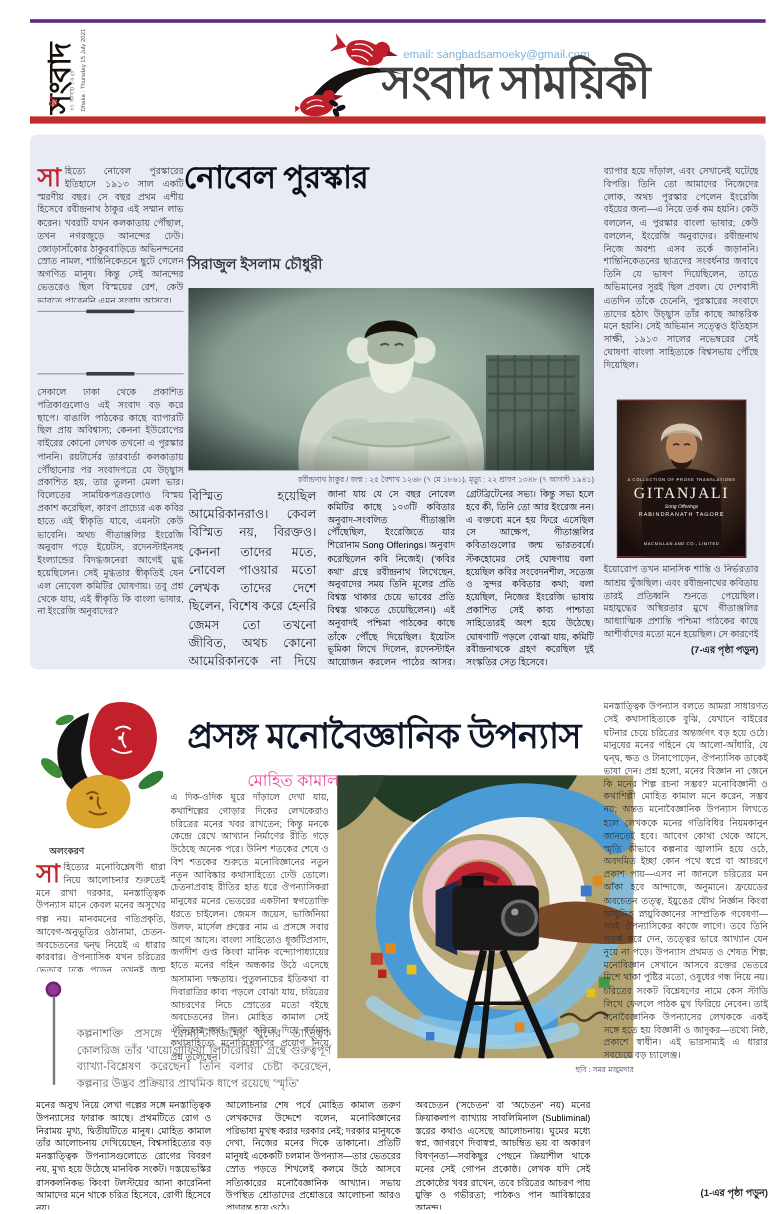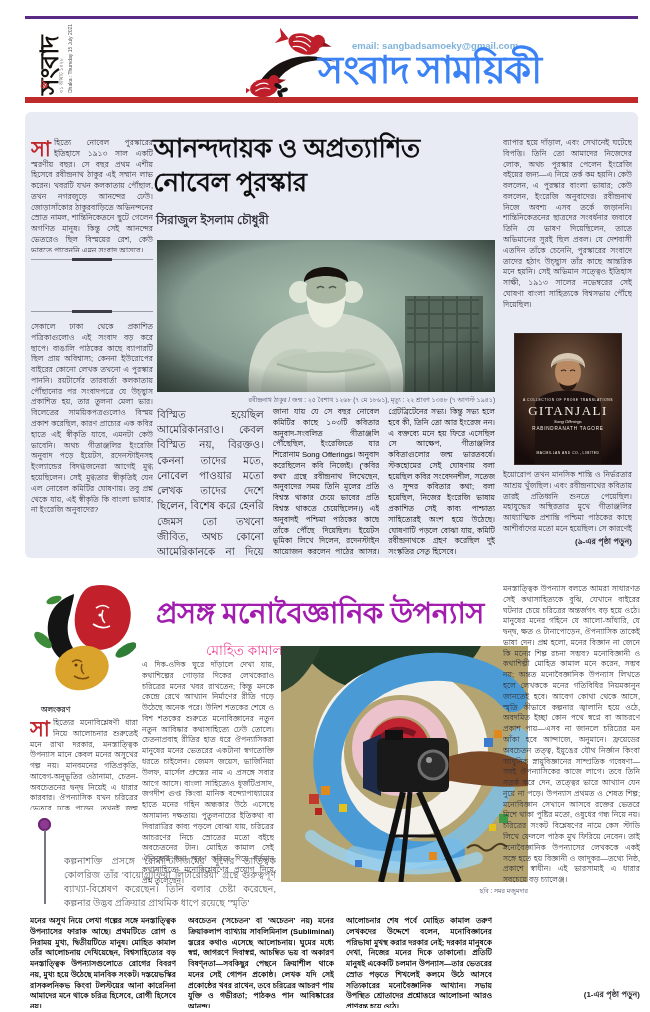--- a/index.html
+++ b/index.html
@@ -7,22 +7,22 @@
         overflow:hidden;font-family:"Liberation Sans",sans-serif;-webkit-font-smoothing:antialiased;}
   .abs{position:absolute;}
   
   .topline{left:25px;top:16px;width:613px;height:3px;background:#5b2a85;}
   .vbrand{left:30px;top:95px;width:72px;transform:rotate(-90deg);transform-origin:0 0;
           font-size:25px;font-weight:900;color:#16110d;letter-spacing:-1px;white-space:nowrap;}
   .vmeta{left:57px;top:93px;width:70px;transform:rotate(-90deg);transform-origin:0 0;
          font-size:5px;color:#555;line-height:1.7;white-space:nowrap;}
   .pageno{left:40px;top:74px;font-size:13px;font-weight:700;color:#c0272d;}
   .birdlogo{left:246px;top:26px;width:96px;height:88px;}
-  .email{left:352px;top:40px;width:260px;font-size:9.5px;color:#7fb2d9;font-weight:700;}
-  .brand{left:318px;top:50px;width:322px;font-size:38px;font-weight:900;color:#3b82f6;
+  .email{left:336px;top:40px;width:260px;font-size:9.5px;color:#7fb2d9;font-weight:400;}
+  .brand{left:318px;top:50px;width:322px;font-size:38px;font-weight:900;color:#404040;
          letter-spacing:-1px;line-height:1.1;font-family:"Liberation Serif",serif;}
   .redbar{left:25px;top:97px;width:613px;height:6px;background:#bf2a2a;}
   
   .panel1{left:25px;top:112px;width:613px;height:446px;background:#e9ebf4;border-radius:6px;}
   .col{position:absolute;overflow:hidden;text-align:justify;color:#31313a;}
   .s{font-size:7.6px;line-height:1.42;}
   .lead{font-size:10.3px;line-height:1.48;font-weight:500;color:#1d1d24;}
   .rule{position:absolute;height:3px;}
   .rule:before{content:"";position:absolute;left:0;right:0;top:1px;border-top:1px solid #9a9aa8;}
   .rule:after{content:"";position:absolute;left:50%;margin-left:-20px;top:0;width:40px;height:3px;background:#3c3c46;}
@@ -37,31 +37,31 @@
   .cont{position:absolute;font-size:8px;font-weight:800;color:#1c1c22;text-align:right;}
   
   .book{position:absolute;background:#ef4444;overflow:hidden;box-shadow:0 0 0 1px #3a2a2a;}
   .book .bt{position:absolute;width:100%;text-align:center;color:#f3ede2;}
   .bover{top:49%;font-size:3.4px;letter-spacing:.6px;color:#cfc4b2;}
   .btitle{top:53%;font-size:13px;font-family:"Liberation Serif",serif;letter-spacing:1.5px;}
   .bsub{top:65%;font-size:4.2px;font-style:italic;color:#d9b04a;}
   .bauth{top:71%;font-size:4.6px;letter-spacing:.8px;color:#e0d6c4;}
   .bfoot{top:90%;font-size:3.4px;letter-spacing:.5px;color:#bfb39e;}
   
-  .h2a{position:absolute;font-size:29px;font-weight:800;color:#a21caf;text-align:center;letter-spacing:-.5px;}
+  .h2a{position:absolute;font-size:29px;font-weight:800;color:#0f172a;text-align:center;letter-spacing:-.5px;}
   .byline2{position:absolute;font-size:13.5px;font-weight:500;color:#ec4899;}
   .illocredit{position:absolute;font-size:7.5px;font-weight:700;color:#3a3a40;}
   .dropcap{float:left;font-size:21px;line-height:.95;color:#c0272d;font-weight:800;margin:1px 3px 0 0;}
   .pq{position:absolute;overflow:hidden;}
   .pqtext{margin-left:34px;font-size:9.3px;line-height:1.5;color:#5a5a60;text-align:justify;margin-top:41px;}
   .pin{position:absolute;left:8px;top:4px;width:13px;height:13px;border-radius:50%;
        background:#8e3a93;box-shadow:inset 0 0 0 2px #6d2573;}
   .pinstem{position:absolute;left:14px;top:16px;width:1.5px;height:74px;background:#77777d;}
   .bcols{position:absolute;display:flex;gap:12px;overflow:hidden;}
-  .bcols>div{flex:1;overflow:hidden;text-align:justify;font-weight:bold;}
+  .bcols>div{flex:1;overflow:hidden;text-align:justify;}
 </style>
 </head>
 <body>
 
 <div class="page">
 
   <div class="abs topline"></div>
   <div class="abs vbrand">সংবাদ</div>
   <div class="abs vmeta">
     <div>৩১ আষাঢ় ১৪২৮</div>
@@ -99,21 +99,20 @@
     <div class="col s" style="left:6px;top:26px;width:122px;height:114px;">
       <span class="dropcap">সা</span><span>হিত্যে নোবেল পুরস্কারের ইতিহাসে ১৯১৩ সাল একটি স্মরণীয় বছর। সে বছর প্রথম এশীয় হিসেবে রবীন্দ্রনাথ ঠাকুর এই সম্মান লাভ করেন। খবরটি যখন কলকাতায় পৌঁছাল, তখন নগরজুড়ে আনন্দের ঢেউ। জোড়াসাঁকোর ঠাকুরবাড়িতে অভিনন্দনের স্রোত নামল, শান্তিনিকেতনে ছুটে গেলেন অগণিত মানুষ। কিন্তু সেই আনন্দের ভেতরেও ছিল বিস্ময়ের রেশ, কেউ ভাবতে পারেননি এমন সংবাদ আসবে।</span>
     </div>
 
     <div class="rule" style="left:6px;top:146px;width:122px;"></div>
     <div class="rule" style="left:6px;top:198px;width:122px;"></div>
 
     <div class="col s" style="left:6px;top:210px;width:122px;height:230px;">সেকালে ঢাকা থেকে প্রকাশিত পত্রিকাগুলোও এই সংবাদ বড় করে ছাপে। বাঙালি পাঠকের কাছে ব্যাপারটি ছিল প্রায় অবিশ্বাস্য; কেননা ইউরোপের বাইরের কোনো লেখক তখনো এ পুরস্কার পাননি। রয়টার্সের তারবার্তা কলকাতায় পৌঁছানোর পর সংবাদপত্রে যে উচ্ছ্বাস প্রকাশিত হয়, তার তুলনা মেলা ভার। বিলেতের সাময়িকপত্রগুলোও বিস্ময় প্রকাশ করেছিল, কারণ প্রাচ্যের এক কবির হাতে এই স্বীকৃতি যাবে, এমনটা কেউ ভাবেনি। অথচ গীতাঞ্জলির ইংরেজি অনুবাদ পড়ে ইয়েটস, রদেনস্টাইনসহ ইংল্যান্ডের বিদগ্ধজনেরা আগেই মুগ্ধ হয়েছিলেন। সেই মুগ্ধতার স্বীকৃতিই যেন এল নোবেল কমিটির ঘোষণায়। তবু প্রশ্ন থেকে যায়, এই স্বীকৃতি কি বাংলা ভাষার, না ইংরেজি অনুবাদের?</div>
 
     <div class="h1a" style="left:128px;top:20px;width:375px;">
-      <span>আনন্দদায়ক ও অপ্রত্যাশিত</span>
       <span>নোবেল পুরস্কার</span>
     </div>
     <div class="byline" style="left:131px;top:99px;text-align:right;">সিরাজুল ইসলাম চৌধুরী</div>
 
     <div class="photoframe" style="left:132px;top:128px;width:338px;height:152px;">
       <svg width="338" height="152" viewBox="0 0 338 152">
         <defs>
           <radialGradient id="gbg" cx="50%" cy="45%" r="75%">
             <stop offset="0%" stop-color="#a9c0af"></stop>
               <stop offset="70%" stop-color="#7e948a"></stop>
@@ -169,21 +168,21 @@
         <path d="M46,37 q3,-2 5,0 M55,37 q3,-2 5,0" stroke="#3a251a" stroke-width="1.2" fill="none"></path>
       </svg>
       <div class="bt bover">A COLLECTION OF PROSE TRANSLATIONS</div>
       <div class="bt btitle">GITANJALI</div>
       <div class="bt bsub">Song Offerings</div>
       <div class="bt bauth">RABINDRANATH TAGORE</div>
       <div class="bt bfoot">MACMILLAN AND CO., LIMITED</div>
     </div>
 
     <div class="col s" style="left:478px;top:358px;width:129px;height:62px;">ইয়োরোপ তখন মানসিক শান্তি ও নির্ভরতার আশ্রয় খুঁজছিল। এবং রবীন্দ্রনাথের কবিতায় তারই প্রতিধ্বনি শুনতে পেয়েছিল। মহাযুদ্ধের অস্থিরতার মুখে গীতাঞ্জলির আধ্যাত্মিক প্রশান্তি পশ্চিমা পাঠকের কাছে আশীর্বাদের মতো মনে হয়েছিল। সে কারণেই হয়তো এই পুরস্কার ছিল যেমন আনন্দদায়ক, তেমনি অপ্রত্যাশিত। ইয়োরোপের কাছে রবীন্দ্রনাথ হয়ে উঠেছিলেন প্রাচ্যের ঋষি-কবি, আর আমাদের কাছে বিশ্বজয়ী বাঙালি।</div>
-    <div class="cont" style="left:478px;top:423px;width:129px;">(৯-এর পৃষ্ঠা পড়ুন)</div>
+    <div class="cont" style="left:478px;top:423px;width:129px;">(7-এর পৃষ্ঠা পড়ুন)</div>
   </div>
 
   <svg class="abs" style="left:30px;top:582px;" width="106" height="118" viewBox="0 0 106 118">
     <path d="M44,12 C20,20 12,42 22,66 C30,82 46,86 54,78 C40,68 34,50 40,32 C42,22 44,16 44,12 Z" fill="#141414"></path>
     <path d="M62,4 C92,-2 106,20 99,44 C94,62 76,72 60,66 C47,60 42,44 46,27 C50,13 54,6 62,4 Z" fill="#c2202b"></path>
     <path d="M66,26 q7,-5 13,0 M63,42 q9,6 17,2 M73,28 q-3,8 2,13" stroke="#ffffff" stroke-width="1.6" fill="none"></path>
     <circle cx="70" cy="33" r="1.6" fill="#fff"></circle>
     <ellipse cx="52" cy="86" rx="27" ry="22" fill="#d9a32c" transform="rotate(-14 52 86)"></ellipse>
     <path d="M42,80 q5,-4 10,0 M44,94 q8,5 15,1 M52,82 q-2,6 2,10" stroke="#7a4a10" stroke-width="1.5" fill="none"></path>
     <circle cx="46" cy="83" r="1.5" fill="#5a3408"></circle>
@@ -241,17 +240,17 @@
     <div class="pin"></div>
     <div class="pinstem"></div>
     <div class="pqtext">কল্পনাশক্তি প্রসঙ্গে রোমান্টিসিজমের যুগের তাত্ত্বিক কোলরিজ তাঁর 'বায়োগ্রাফিয়া লিটারেরিয়া' গ্রন্থে গুরুত্বপূর্ণ ব্যাখ্যা-বিশ্লেষণ করেছেন। তিনি বলার চেষ্টা করেছেন, কল্পনার উদ্ভব প্রক্রিয়ার প্রাথমিক ধাপে রয়েছে 'স্মৃতি'</div>
   </div>
 
   <div class="col s" style="left:503px;top:584px;width:137px;height:400px;">মনস্তাত্ত্বিক উপন্যাস বলতে আমরা সাধারণত সেই কথাসাহিত্যকে বুঝি, যেখানে বাইরের ঘটনার চেয়ে চরিত্রের অন্তর্জগৎ বড় হয়ে ওঠে। মানুষের মনের গহিনে যে আলো-আঁধারি, যে দ্বন্দ্ব, ক্ষত ও টানাপোড়েন, ঔপন্যাসিক তাকেই ভাষা দেন। প্রশ্ন হলো, মনের বিজ্ঞান না জেনে কি মনের শিল্প রচনা সম্ভব? মনোবিজ্ঞানী ও কথাশিল্পী মোহিত কামাল মনে করেন, সম্ভব নয়; অন্তত মনোবৈজ্ঞানিক উপন্যাস লিখতে হলে লেখককে মনের গতিবিধির নিয়মকানুন জানতেই হবে। আবেগ কোথা থেকে আসে, স্মৃতি কীভাবে কল্পনার জ্বালানি হয়ে ওঠে, অবদমিত ইচ্ছা কোন পথে স্বপ্নে বা আচরণে প্রকাশ পায়—এসব না জানলে চরিত্রের মন আঁকা হবে আন্দাজে, অনুমানে। ফ্রয়েডের অবচেতন তত্ত্ব, ইয়ুঙের যৌথ নির্জ্ঞান কিংবা আধুনিক স্নায়ুবিজ্ঞানের সাম্প্রতিক গবেষণা—সবই ঔপন্যাসিকের কাজে লাগে। তবে তিনি সতর্ক করে দেন, তত্ত্বের ভারে আখ্যান যেন নুয়ে না পড়ে। উপন্যাস প্রথমত ও শেষত শিল্প; মনোবিজ্ঞান সেখানে আসবে রক্তের ভেতরে মিশে থাকা পুষ্টির মতো, ওষুধের গন্ধ নিয়ে নয়। চরিত্রের সংকট বিশ্লেষণের নামে কেস স্টাডি লিখে ফেললে পাঠক মুখ ফিরিয়ে নেবেন। তাই মনোবৈজ্ঞানিক উপন্যাসের লেখককে একই সঙ্গে হতে হয় বিজ্ঞানী ও জাদুকর—তথ্যে নিষ্ঠ, প্রকাশে স্বাধীন। এই ভারসাম্যই এ ধারার সবচেয়ে বড় চ্যালেঞ্জ।</div>
   <div class="cont" style="left:503px;top:988px;width:137px;">(1-এর পৃষ্ঠা পড়ুন)</div>
 
   <div class="bcols s" style="left:30px;top:916px;width:462px;height:92px;">
     <div>মনের অসুখ নিয়ে লেখা গল্পের সঙ্গে মনস্তাত্ত্বিক উপন্যাসের ফারাক আছে। প্রথমটিতে রোগ ও নিরাময় মুখ্য, দ্বিতীয়টিতে মানুষ। মোহিত কামাল তাঁর আলোচনায় দেখিয়েছেন, বিশ্বসাহিত্যের বড় মনস্তাত্ত্বিক উপন্যাসগুলোতে রোগের বিবরণ নয়, মুখ্য হয়ে উঠেছে মানবিক সংকট। দস্তয়েভস্কির রাসকলনিকভ কিংবা টলস্টয়ের আনা কারেনিনা আমাদের মনে থাকে চরিত্র হিসেবে, রোগী হিসেবে নয়।</div>
+    <div>আলোচনার শেষ পর্বে মোহিত কামাল তরুণ লেখকদের উদ্দেশে বলেন, মনোবিজ্ঞানের পরিভাষা মুখস্থ করার দরকার নেই; দরকার মানুষকে দেখা, নিজের মনের দিকে তাকানো। প্রতিটি মানুষই একেকটি চলমান উপন্যাস—তার ভেতরের স্রোত পড়তে শিখলেই কলমে উঠে আসবে সত্যিকারের মনোবৈজ্ঞানিক আখ্যান। সভায় উপস্থিত শ্রোতাদের প্রশ্নোত্তরে আলোচনা আরও প্রাণবন্ত হয়ে ওঠে।</div>
     <div>অবচেতন ('সচেতন' বা 'অচেতন' নয়) মনের ক্রিয়াকলাপ ব্যাখ্যায় সাবলিমিনাল (Subliminal) স্তরের কথাও এসেছে আলোচনায়। ঘুমের মধ্যে স্বপ্ন, জাগরণে দিবাস্বপ্ন, আচম্বিত ভয় বা অকারণ বিষণ্নতা—সবকিছুর পেছনে ক্রিয়াশীল থাকে মনের সেই গোপন প্রকোষ্ঠ। লেখক যদি সেই প্রকোষ্ঠের খবর রাখেন, তবে চরিত্রের আচরণ পায় যুক্তি ও গভীরতা; পাঠকও পান আবিষ্কারের আনন্দ।</div>
-    <div>আলোচনার শেষ পর্বে মোহিত কামাল তরুণ লেখকদের উদ্দেশে বলেন, মনোবিজ্ঞানের পরিভাষা মুখস্থ করার দরকার নেই; দরকার মানুষকে দেখা, নিজের মনের দিকে তাকানো। প্রতিটি মানুষই একেকটি চলমান উপন্যাস—তার ভেতরের স্রোত পড়তে শিখলেই কলমে উঠে আসবে সত্যিকারের মনোবৈজ্ঞানিক আখ্যান। সভায় উপস্থিত শ্রোতাদের প্রশ্নোত্তরে আলোচনা আরও প্রাণবন্ত হয়ে ওঠে।</div>
   </div>
 
 </div>
 
 </body></html>

